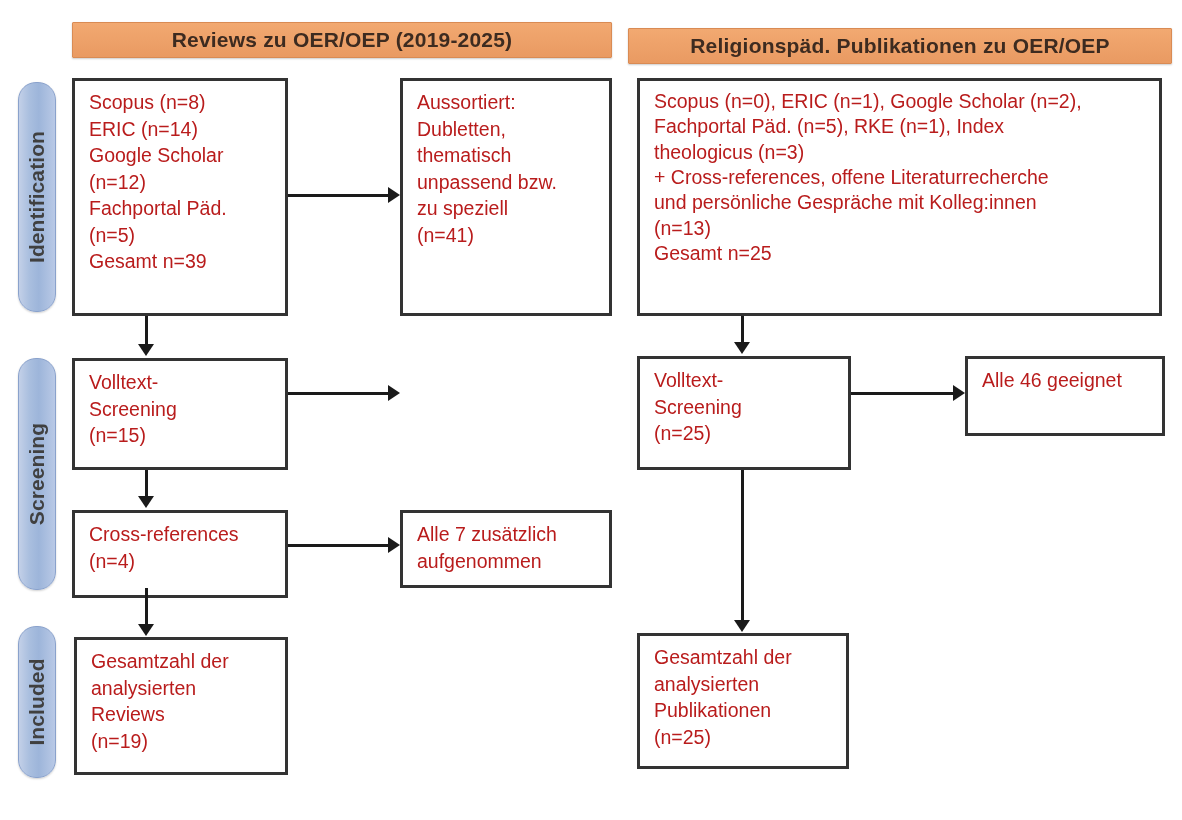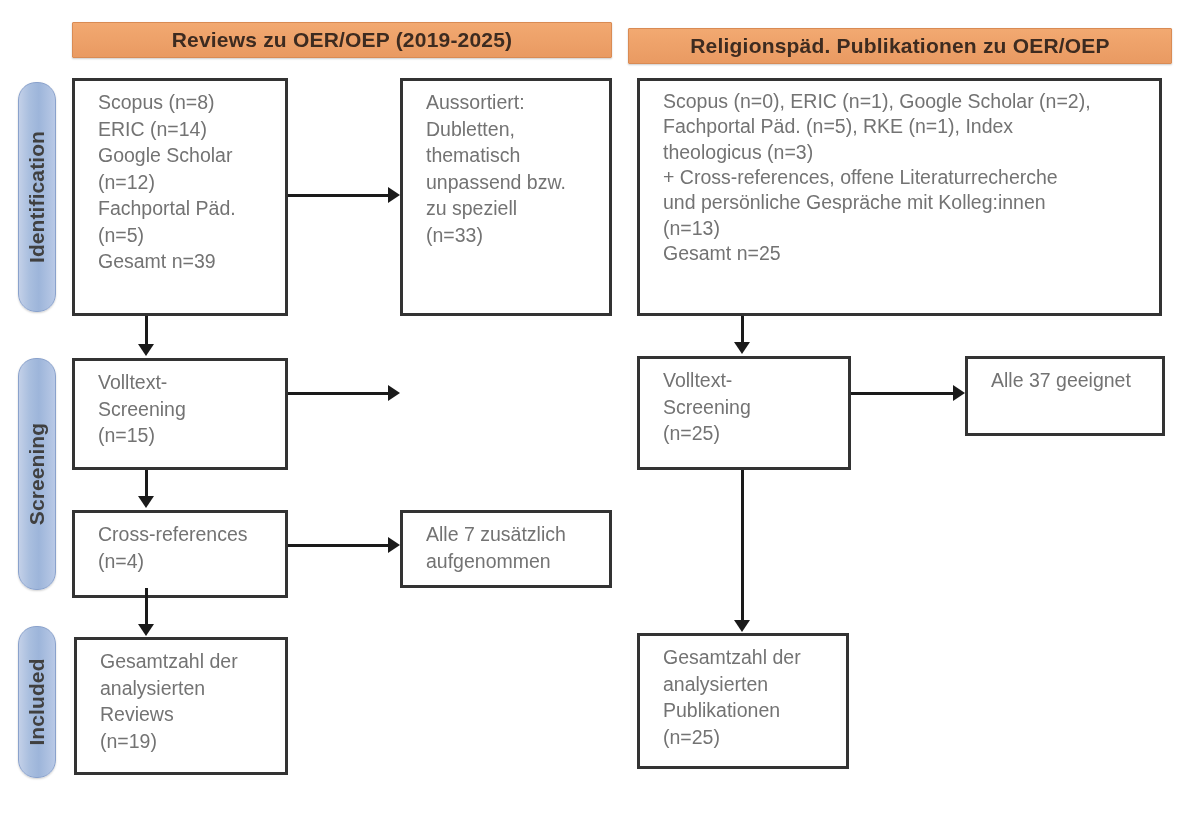--- a/index.html
+++ b/index.html
@@ -56,22 +56,22 @@
     font-weight: bold;
     letter-spacing: 0.2px;
   }
 
   
   .flow-box {
     position: absolute;
     background: #ffffff;
     border: 3px solid #333333;
     box-sizing: border-box;
-    padding: 8px 4px 6px 23px;
-    color: #737373;
+    padding: 8px 4px 6px 14px;
+    color: #b91c1c;
     font-size: 19.5px;
     line-height: 1.36;
     white-space: pre-line;
     overflow: hidden;
   }
   .flow-box.tight { line-height: 1.30; }
 
   
   .vline {
     position: absolute;
@@ -125,21 +125,21 @@
 (n=12)
 Fachportal Päd.
 (n=5)
 Gesamt n=39</div>
 
   <div class="flow-box" style="left:400px; top:78px; width:212px; height:238px;">Aussortiert:
 Dubletten,
 thematisch
 unpassend bzw.
 zu speziell
-(n=33)</div>
+(n=41)</div>
 
   <div class="hline" style="left:288px; top:194px; width:101px;"></div>
   <div class="arrow-right" style="left:388px; top:187px;"></div>
 
   <div class="vline" style="left:145px; top:316px; width:3px; height:30px;"></div>
   <div class="arrow-down" style="left:138px; top:344px;"></div>
 
   <div class="flow-box" style="left:72px; top:358px; width:216px; height:112px;">Volltext-
 Screening
 (n=15)</div>
@@ -176,21 +176,21 @@
 (n=13)
 Gesamt n=25</div>
 
   <div class="vline" style="left:741px; top:316px; width:3px; height:28px;"></div>
   <div class="arrow-down" style="left:734px; top:342px;"></div>
 
   <div class="flow-box" style="left:637px; top:356px; width:214px; height:114px;">Volltext-
 Screening
 (n=25)</div>
 
-  <div class="flow-box" style="left:965px; top:356px; width:200px; height:80px;">Alle 37 geeignet</div>
+  <div class="flow-box" style="left:965px; top:356px; width:200px; height:80px;">Alle 46 geeignet</div>
 
   <div class="hline" style="left:851px; top:392px; width:103px;"></div>
   <div class="arrow-right" style="left:953px; top:385px;"></div>
 
   <div class="vline" style="left:741px; top:470px; width:3px; height:152px;"></div>
   <div class="arrow-down" style="left:734px; top:620px;"></div>
 
   <div class="flow-box" style="left:637px; top:633px; width:212px; height:136px;">Gesamtzahl der
 analysierten
 Publikationen

